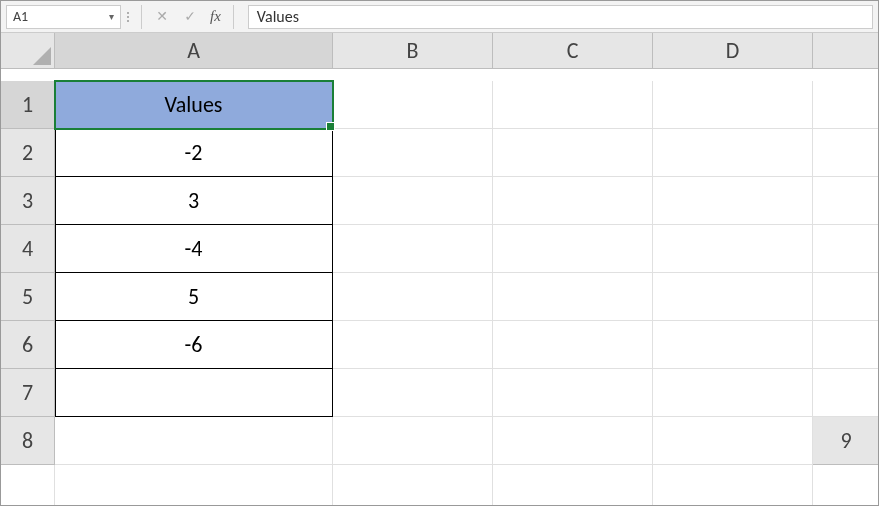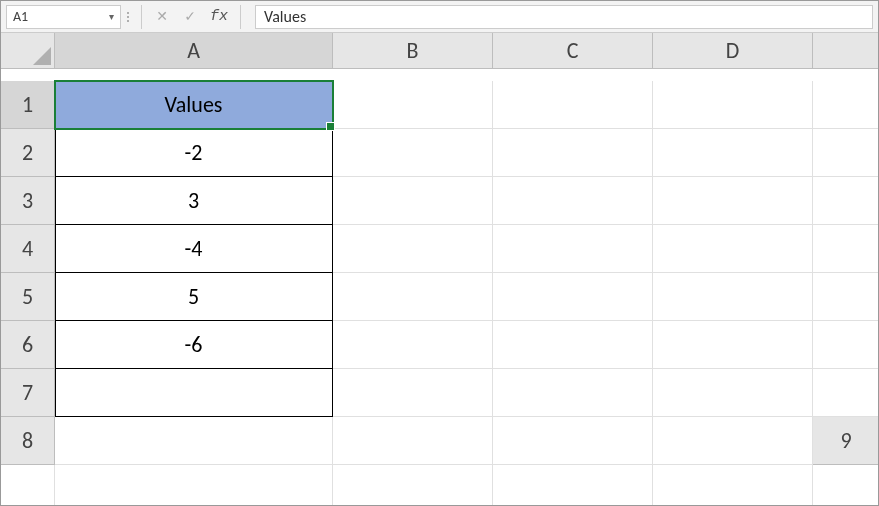--- a/index.html
+++ b/index.html
@@ -46,21 +46,21 @@
     height: 24px;
     display: flex;
     align-items: center;
     justify-content: center;
     font-size: 14px;
     color: #aaa;
     margin: 0 2px;
   }
   .fb-fx {
     font-style: italic;
-    font-family: Liberation Mono, monospace;
+    font-family: Liberation Serif, serif;
     font-size: 15px;
     color: #555;
     margin: 0 6px;
   }
   .formula-input {
     flex: 1;
     height: 24px;
     background: #fff;
     border: 1px solid #ccc;
     display: flex;

